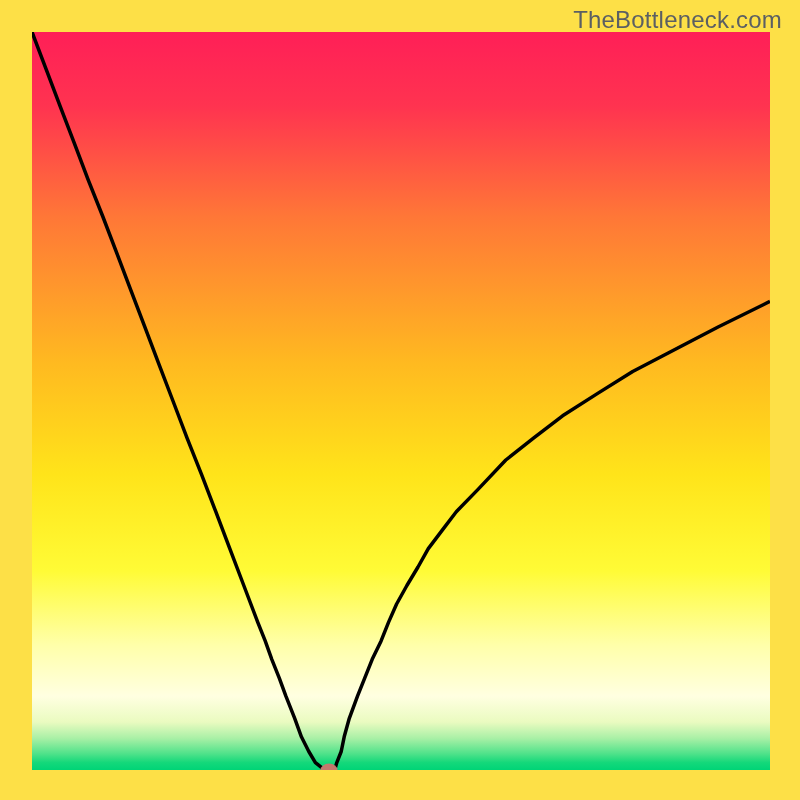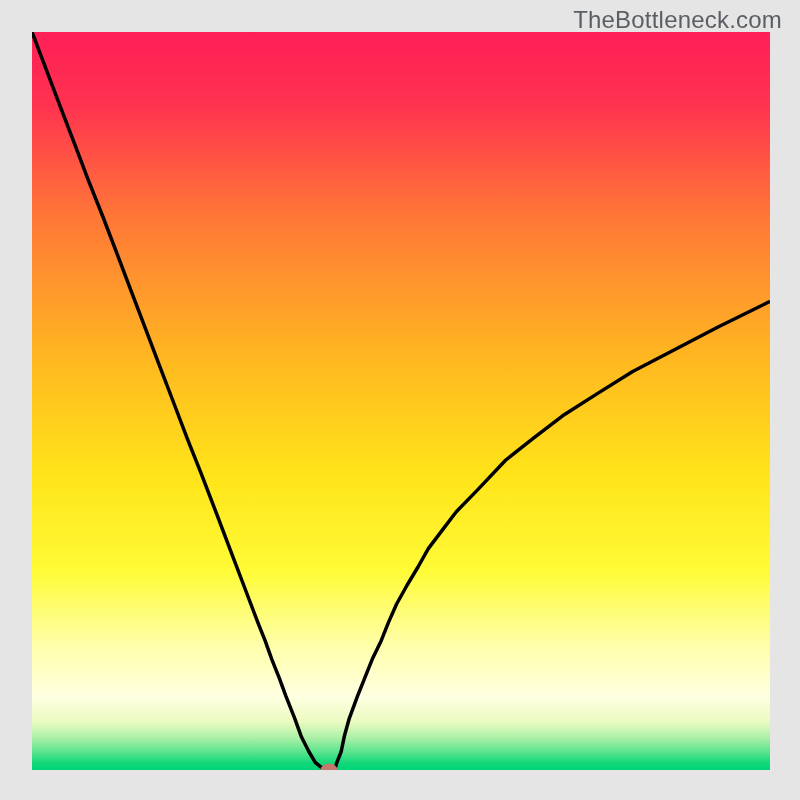--- a/index.html
+++ b/index.html
@@ -1,21 +1,21 @@
 <!DOCTYPE html>
 <html><head>
 <meta charset="utf-8">
 <style>
   * { margin: 0; padding: 0; box-sizing: border-box; }
   html, body { width: 800px; height: 800px; overflow: hidden; background: #000; }
   .frame {
     position: relative;
     width: 800px;
     height: 800px;
-    background: #e5e5e5;
+    background: #fde047;
   }
   .plot-area {
     position: absolute;
     left: 32px;
     top: 32px;
     width: 738px;
     height: 738px;
     overflow: hidden;
   }
   .gradient-bg {

